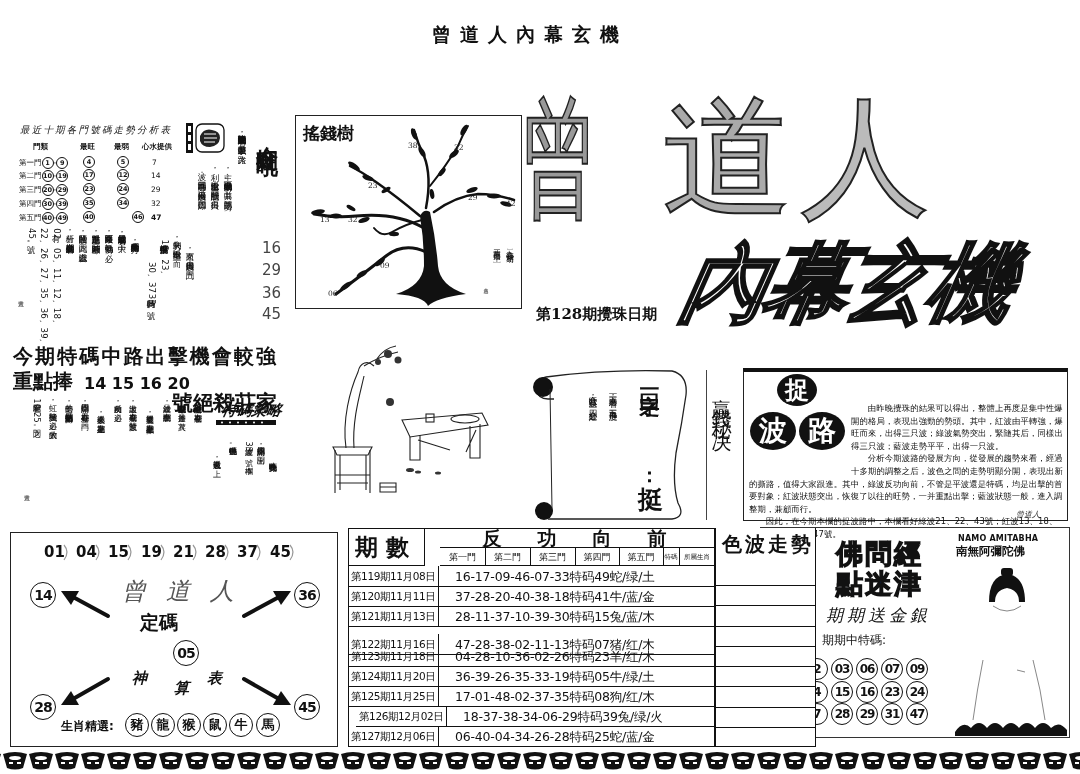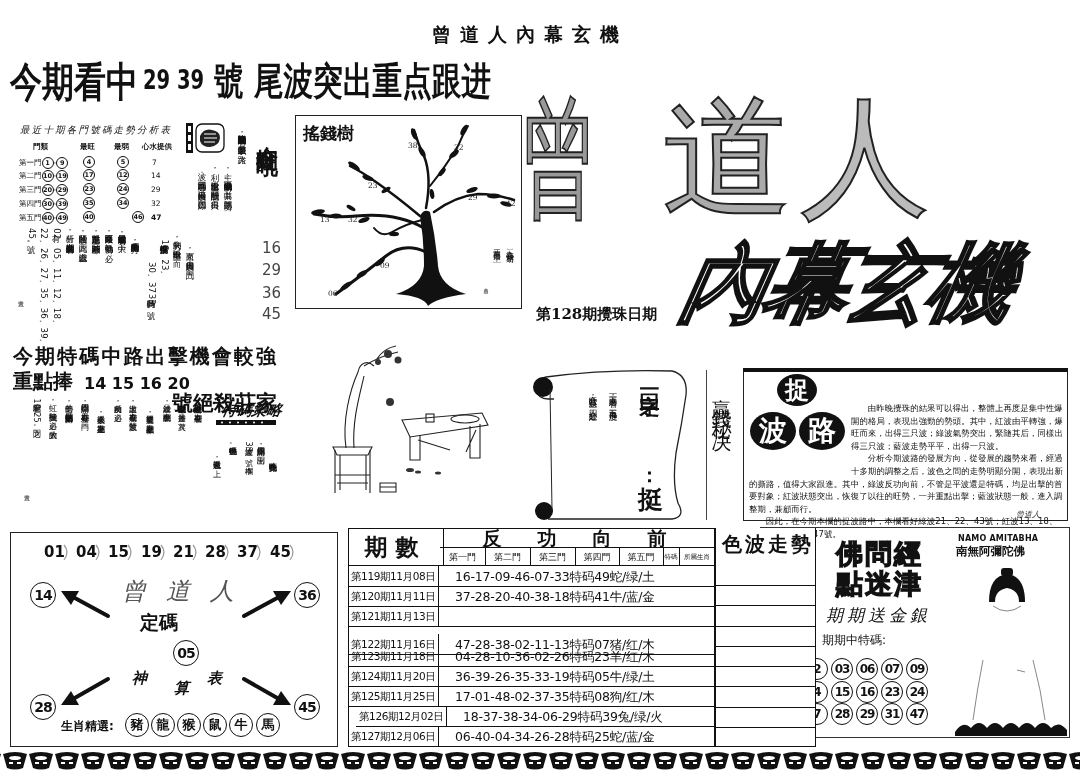--- a/index.html
+++ b/index.html
@@ -31,25 +31,20 @@
              font-family:"DejaVu Sans",sans-serif;letter-spacing:0.1px;}
   .wave-text p{margin:0;text-indent:2em;}
 </style>
 </head>
 <body>
 
 <div id="page">
 
   <div class="abs serif" style="left:432px;top:22px;font-size:19px;font-weight:bold;letter-spacing:9px;">曾道人內幕玄機</div>
 
-  <div class="abs" style="left:8px;top:55px;width:500px;height:52px;">
-    <span class="abs" style="left:2px;top:0;font-size:41px;font-weight:900;transform:scaleX(0.78);transform-origin:left top;white-space:nowrap;">今期看中</span>
-    <span class="abs" style="left:135px;top:10px;font-size:26px;font-weight:bold;transform:scaleX(0.75);transform-origin:left top;white-space:nowrap;">29 39</span>
-    <span class="abs" style="left:206px;top:1px;font-size:38px;font-weight:900;transform:scaleX(0.78);transform-origin:left top;white-space:nowrap;">號 尾波突出重点跟进</span>
-  </div>
 
   <div class="abs" style="left:0;top:118px;width:186px;height:108px;">
     <div class="abs serif" style="left:20px;top:6px;font-size:9.5px;font-style:italic;letter-spacing:2.2px;white-space:nowrap;">最近十期各門號碼走勢分析表</div>
     <div class="abs" style="left:0;top:24px;width:186px;height:12px;font-size:7.5px;font-weight:bold;">
       <span class="abs" style="left:33px;">門類</span>
       <span class="abs" style="left:80px;">最旺</span>
       <span class="abs" style="left:114px;">最弱</span>
       <span class="abs" style="left:142px;">心水提供</span>
     </div>
 
@@ -370,41 +365,42 @@
     <g stroke="#888" stroke-width="1" fill="none">
       <path d="M38,46 Q52,56 66,46"></path>
       <path d="M28,100 Q22,130 18,160"></path>
       <path d="M78,100 Q86,130 90,160"></path>
       <path d="M62,110 L70,112"></path>
     </g>
     <path d="M0,172 Q8,160 16,168 Q24,158 32,168 Q40,158 48,168 Q56,158 64,168 Q72,158 80,168 Q88,158 96,168 Q104,160 112,170 L112,176 L0,176 Z" fill="#111"></path>
   </svg>
 
   <div class="abs" style="left:348px;top:528px;width:367px;height:219px;border:1.4px solid #111;box-sizing:border-box;background:#fff;"></div>
-  <div class="abs serif" style="left:348px;top:528px;width:96px;height:38px;border-right:1.2px solid #111;border-bottom:1.2px solid #111;box-sizing:border-box;font-size:23px;font-weight:bold;line-height:38px;text-align:center;letter-spacing:8px;">期數</div>
+  <div class="abs serif" style="left:348px;top:528px;width:77px;height:38px;border-right:1.2px solid #111;border-bottom:1.2px solid #111;box-sizing:border-box;font-size:23px;font-weight:bold;line-height:38px;text-align:center;letter-spacing:8px;">期數</div>
   <div class="abs serif" style="left:440px;top:528px;width:275px;height:20px;border-bottom:1px solid #111;box-sizing:border-box;font-size:19px;font-weight:bold;line-height:20px;text-align:center;letter-spacing:36px;padding-left:30px;white-space:nowrap;">反功向前</div>
   <div class="sub-h" style="left:440px;width:45px;">第一門</div>
   <div class="sub-h" style="left:485px;width:45px;">第二門</div>
   <div class="sub-h" style="left:530px;width:45px;">第三門</div>
   <div class="sub-h" style="left:575px;width:44px;">第四門</div>
   <div class="sub-h" style="left:619px;width:44px;">第五門</div>
   <div class="sub-h" style="left:663px;width:16px;font-size:6.5px;">特碼</div>
   <div class="sub-h" style="left:679px;width:36px;font-size:6.5px;border-right:none;">所屬生肖</div>
   <div class="abs" style="left:440px;top:565px;width:275px;height:0;border-top:1.2px solid #111;"></div>
 
   <div class="res-row" style="top:566px;padding-left:40px;">
     <div class="res-label">第119期11月08日</div>
     <div class="res-val">16-17-09-46-07-33特码49蛇/绿/土</div>
   </div>
   <div class="res-row" style="top:586px;">
     <div class="res-label">第120期11月11日</div>
     <div class="res-val">37-28-20-40-38-18特码41牛/蓝/金</div>
   </div>
   <div class="res-row" style="top:606px;">
     <div class="res-label">第121期11月13日</div>
+    <div class="res-val">28-11-37-10-39-30特码15兔/蓝/木</div>
   </div>
   <div class="res-row" style="top:626px;margin-top:8px;">
     <div class="res-label">第122期11月16日</div>
     <div class="res-val">47-28-38-02-11-13特码07猪/红/木</div>
   </div>
   <div class="res-row" style="top:646px;">
     <div class="res-label">第123期11月18日</div>
     <div class="res-val">04-28-10-36-02-26特码23羊/红/木</div>
   </div>
   <div class="res-row" style="top:666px;">

